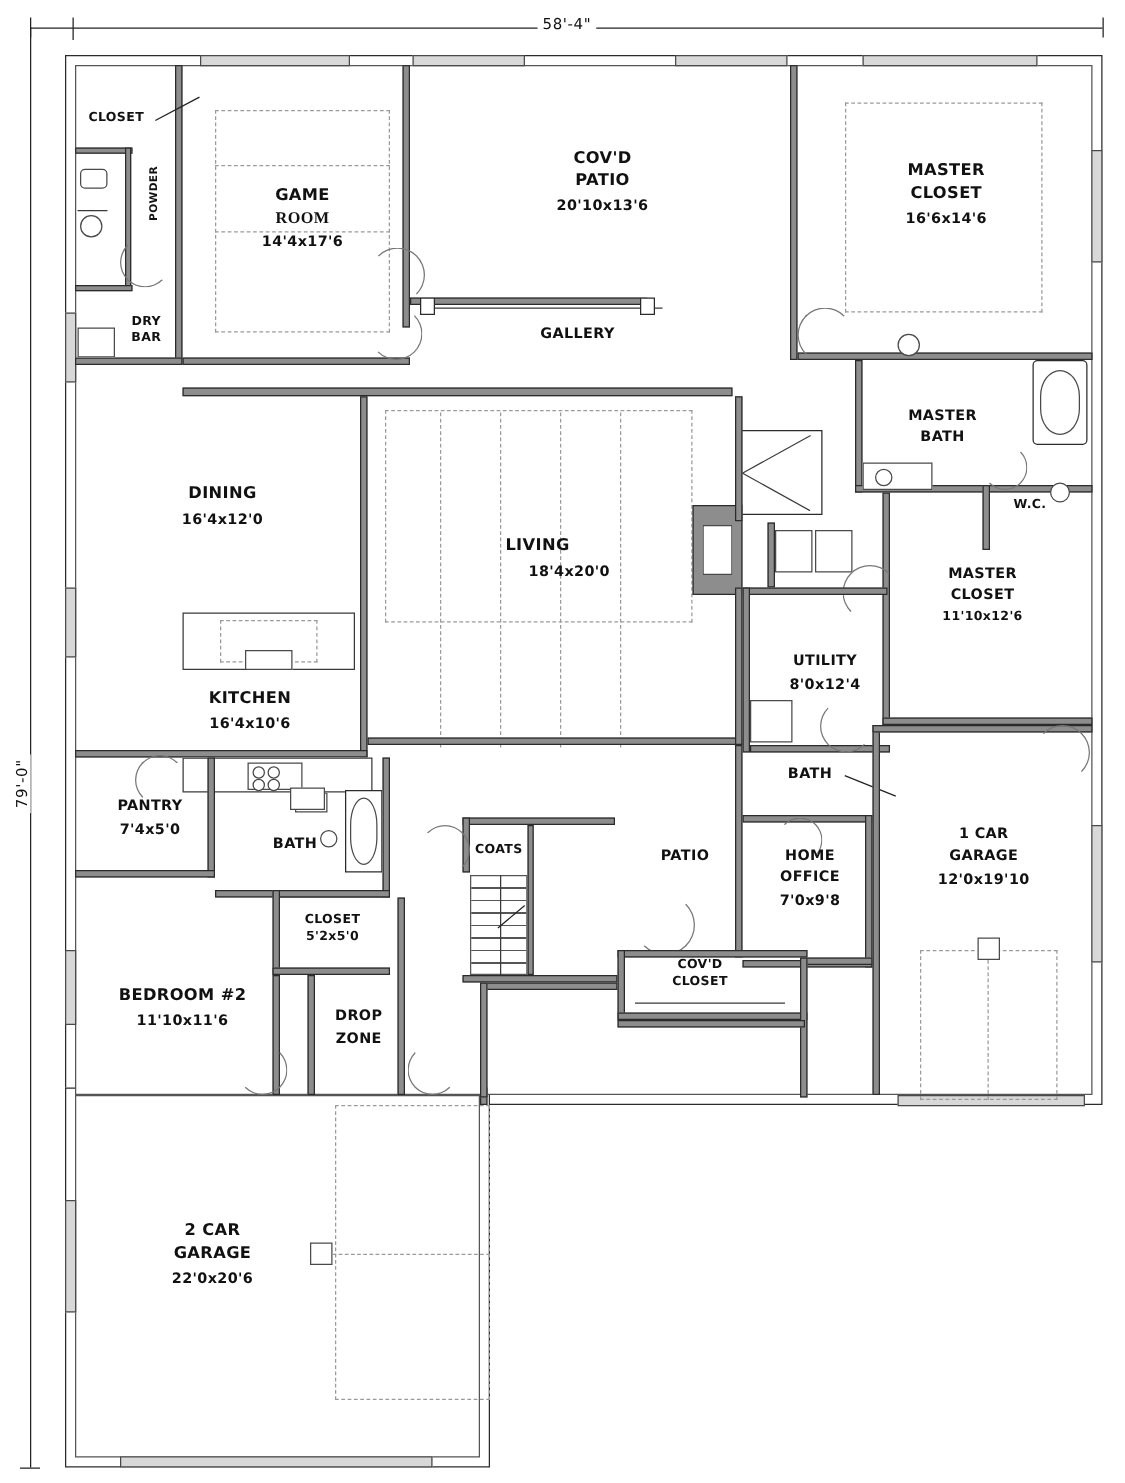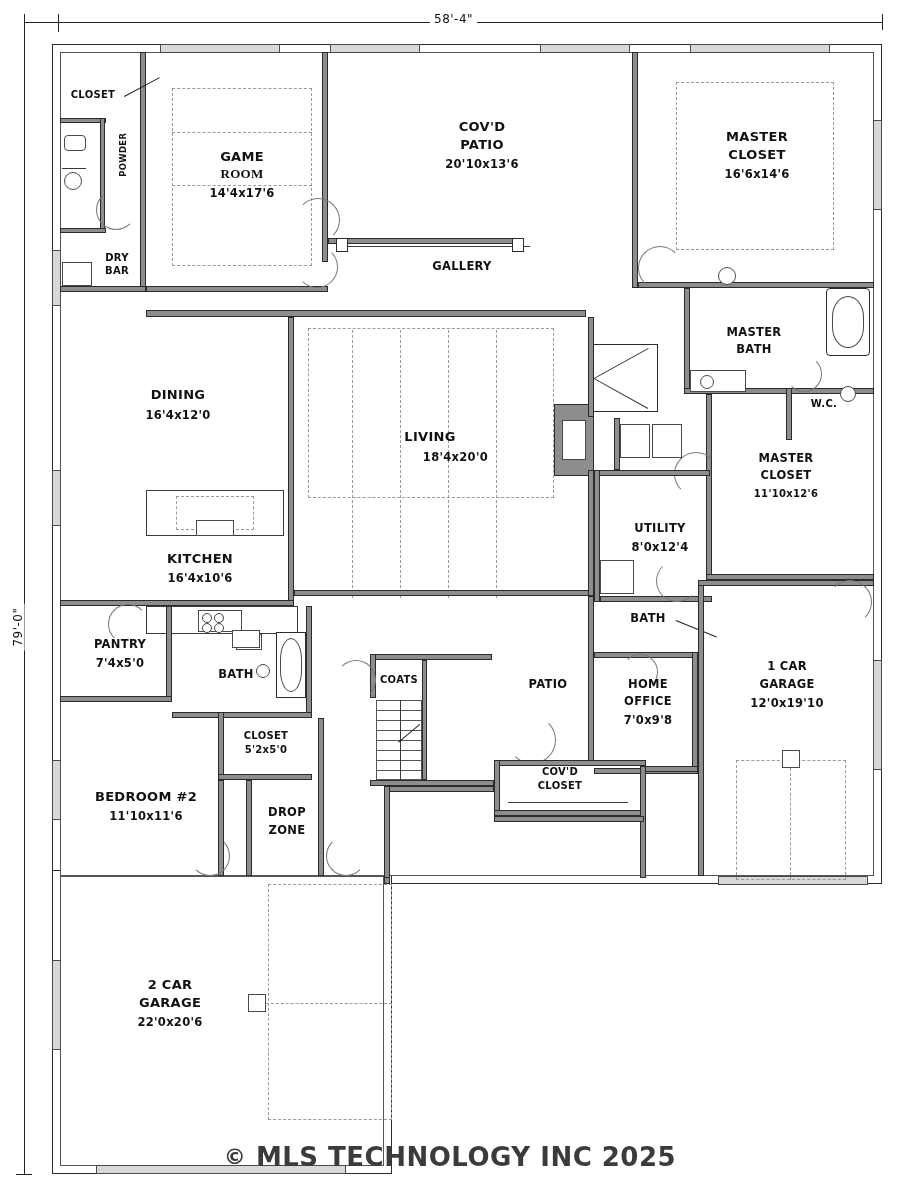--- a/index.html
+++ b/index.html
@@ -423,18 +423,14 @@
   <div class="label lbl-lg" style="left:100px; top:996px; width:140px;">GARAGE</div>
   <div class="label lbl-md" style="left:100px; top:1016px; width:140px;">22'0x20'6</div>
 
   <div class="wall solid" style="left:384px; top:870px; width:6px; height:14px;"></div>
   <div class="wall solid" style="left:384px; top:786px; width:110px; height:6px;"></div>
   <div class="wall solid" style="left:640px; top:766px; width:58px; height:6px;"></div>
   <div class="wall solid" style="left:640px; top:766px; width:6px; height:112px;"></div>
   <div class="wall solid" style="left:494px; top:816px; width:150px; height:6px;"></div>
   <div class="wall solid" style="left:384px; top:786px; width:6px; height:92px;"></div>
 
-  <div id="watermark">
-    <span class="c">©</span>
-    <span>MLS TECHNOLOGY INC 2025</span>
-  </div>
 
 </div>
 
 </body></html>

